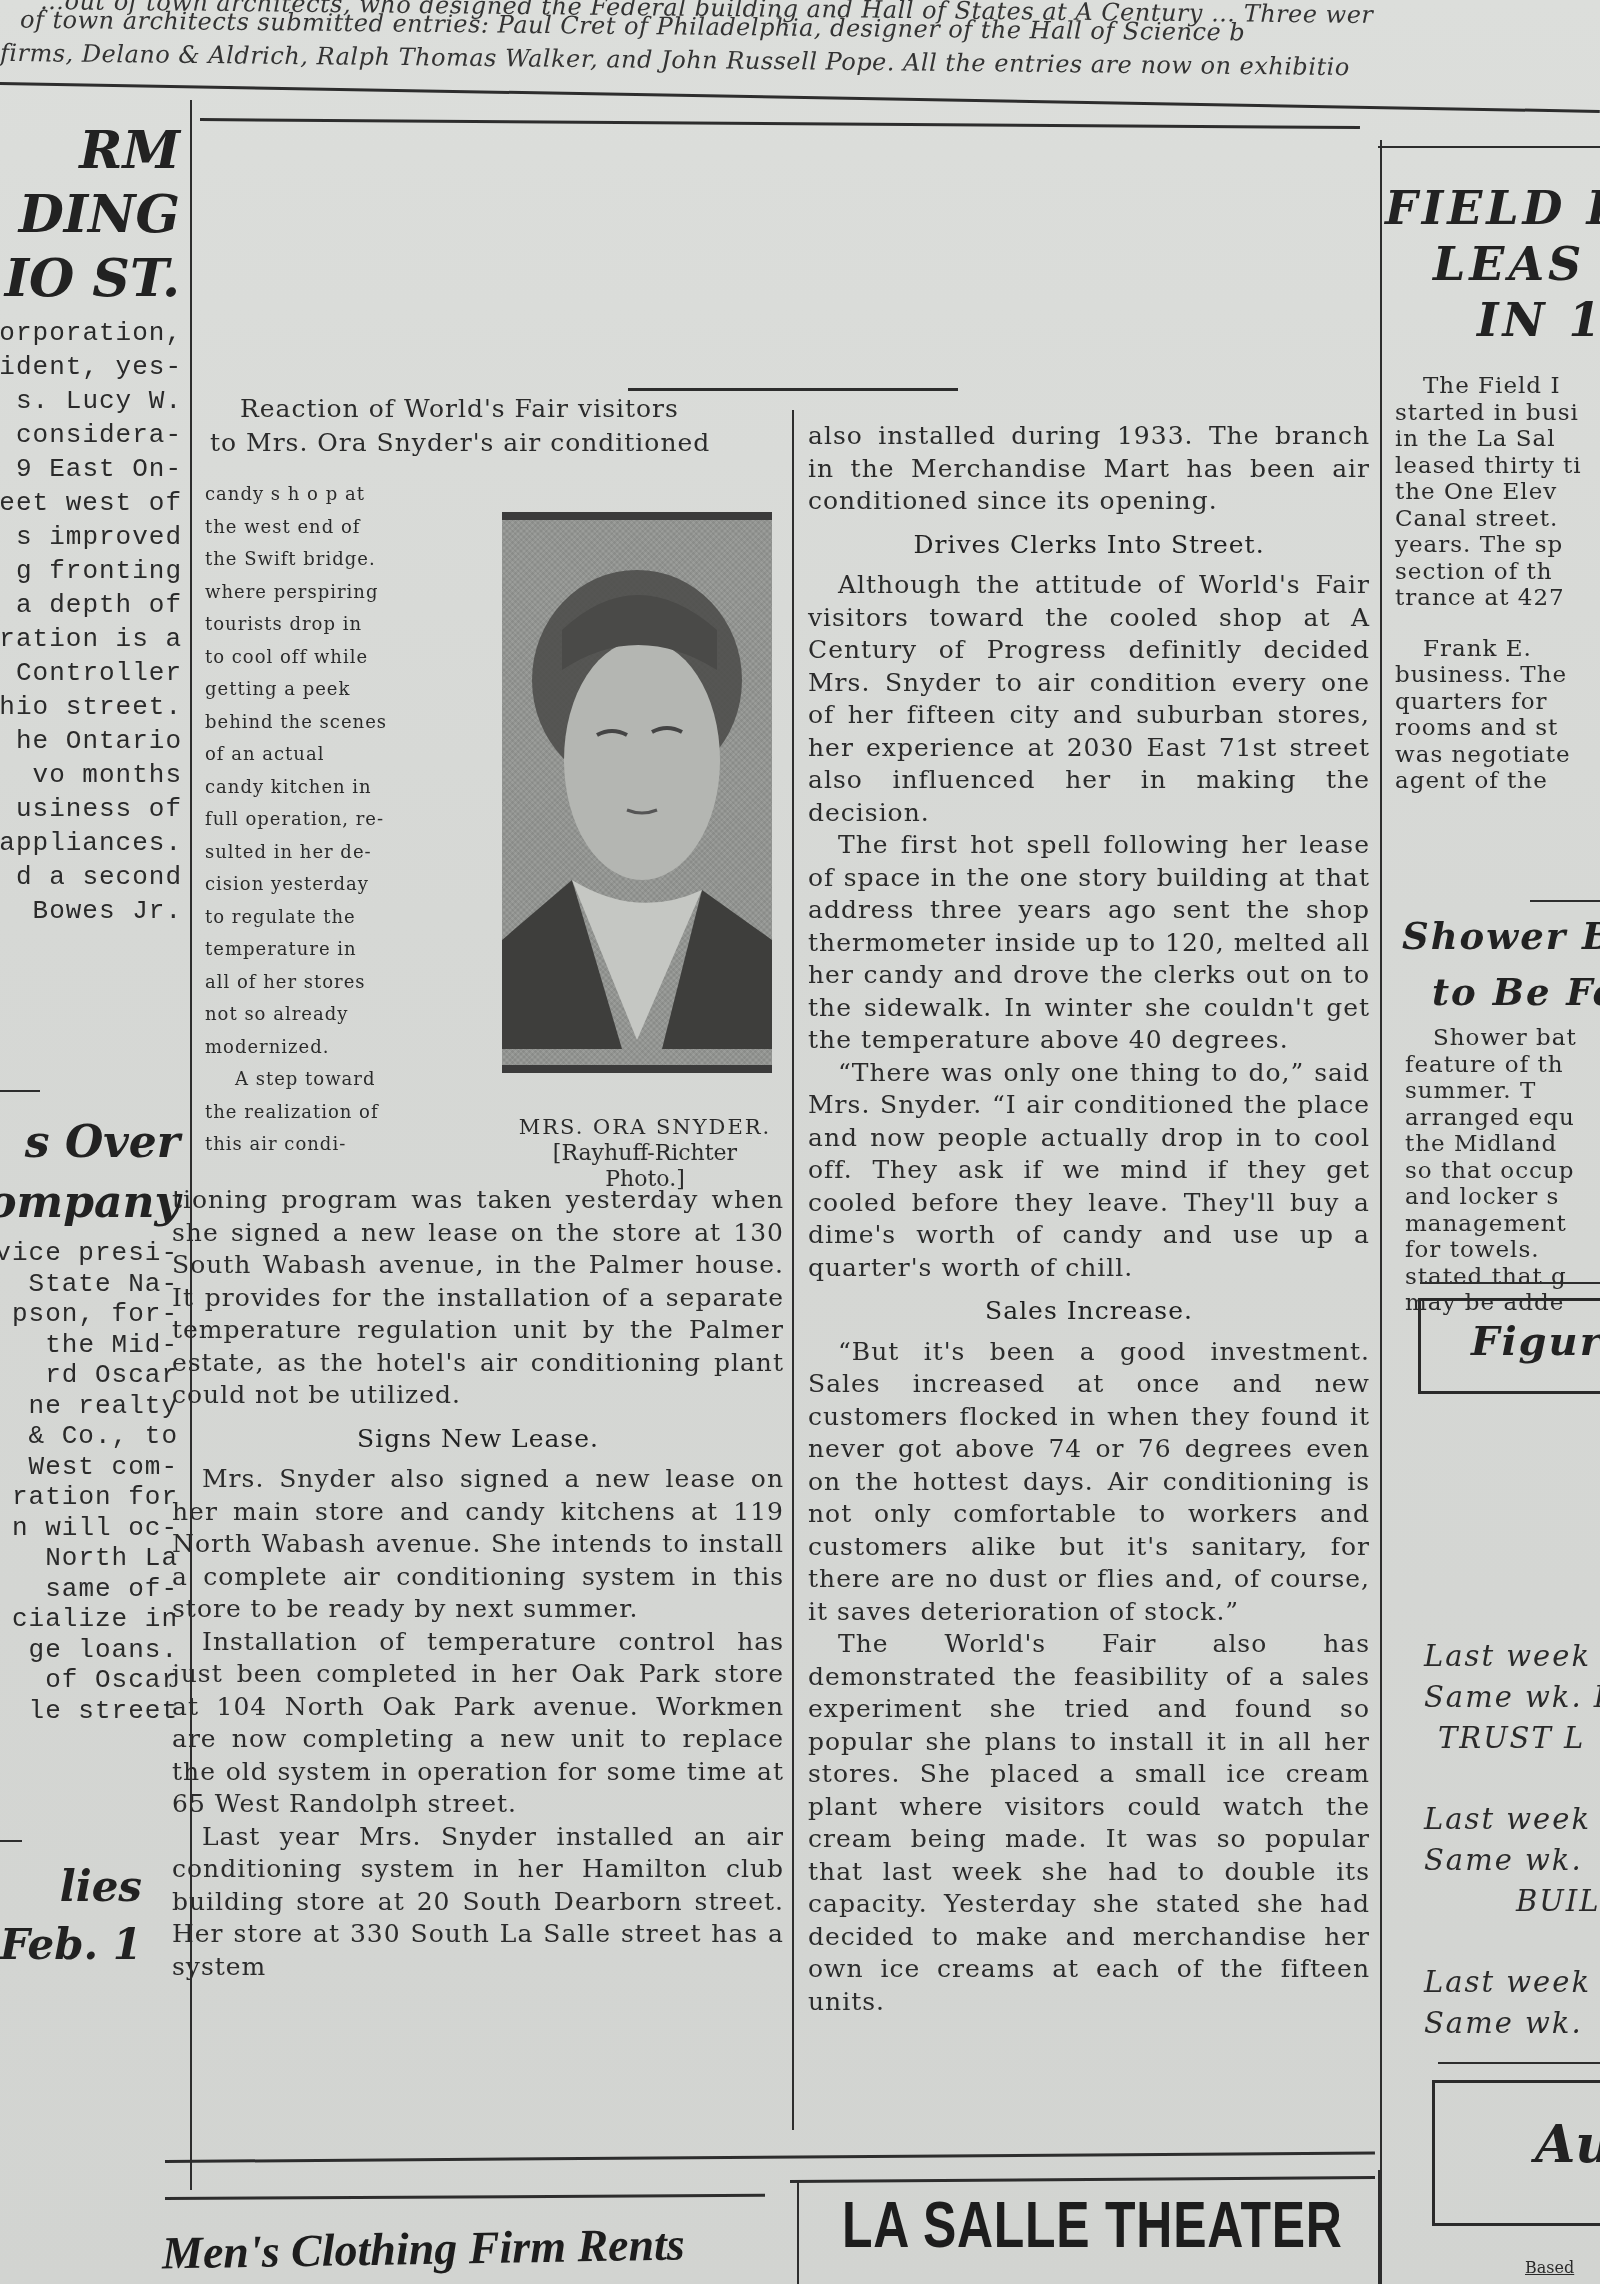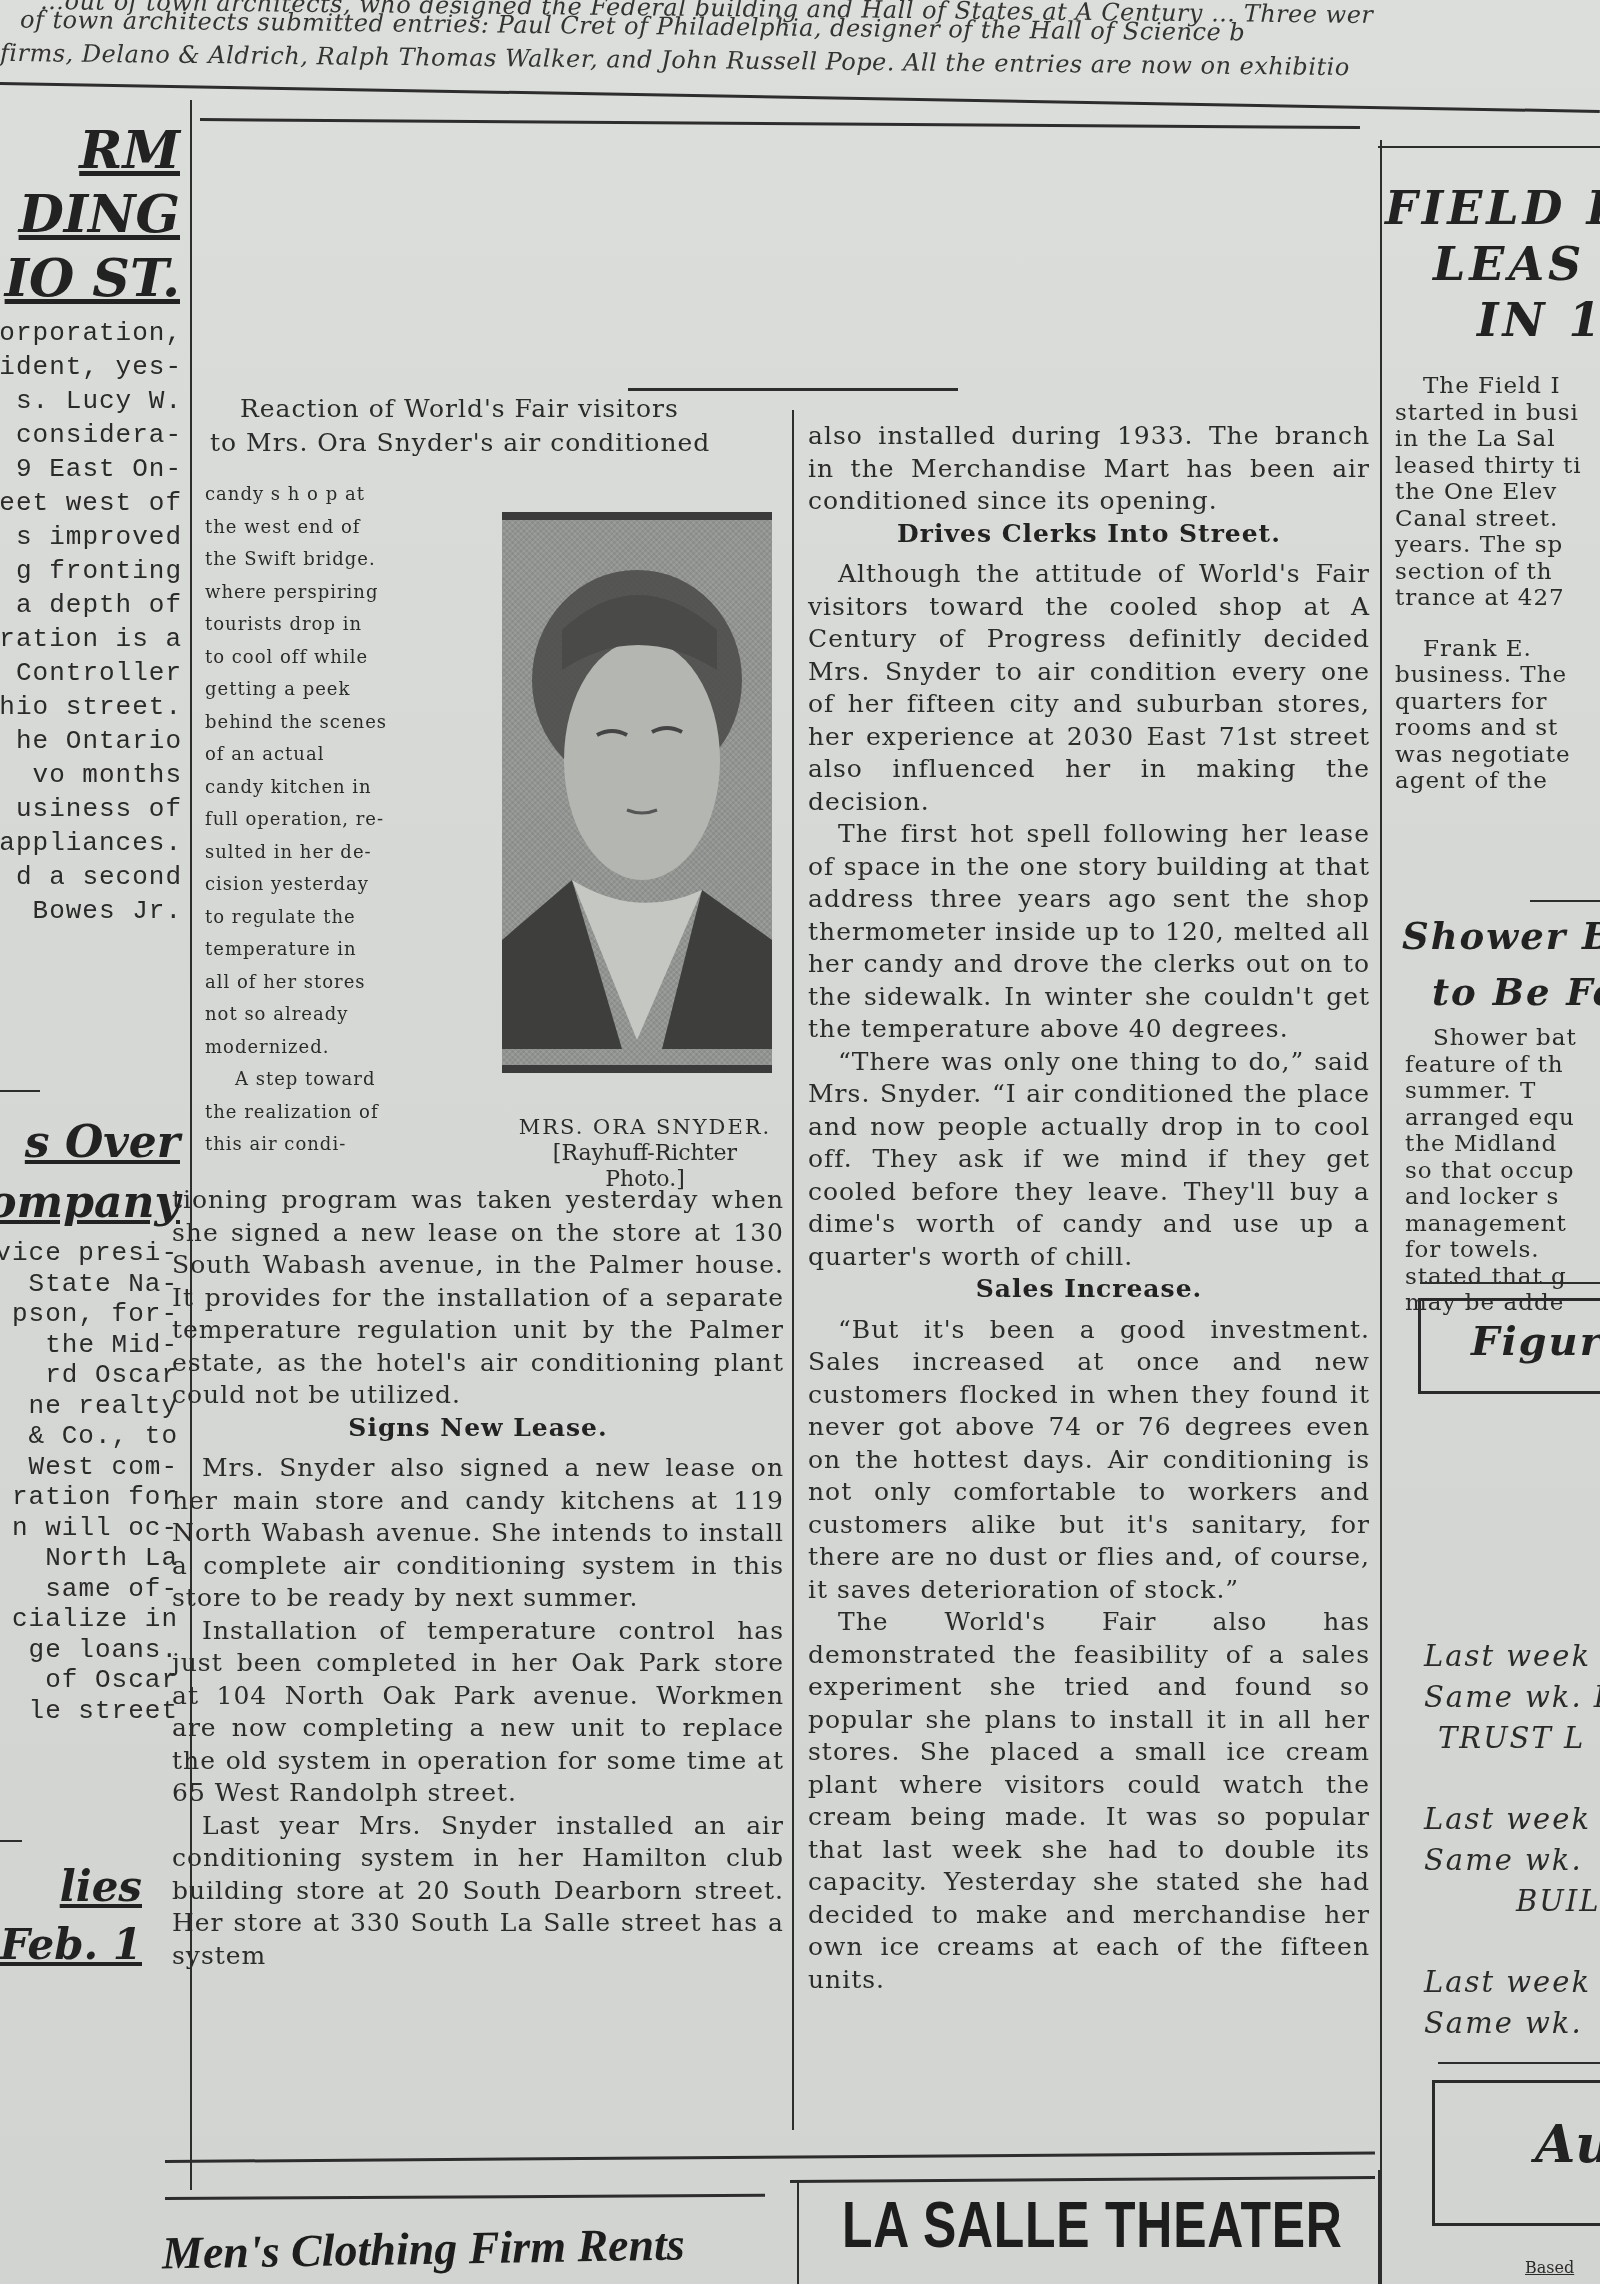--- a/index.html
+++ b/index.html
@@ -15,28 +15,28 @@
   }
   .abs { position:absolute; }
   .rule { position:absolute; background:#2d2d2d; }
   .topline {
     position:absolute; left:0; font-family:"DejaVu Serif", serif; font-style:italic;
     font-size:24px; white-space:nowrap; color:#333; letter-spacing:0.5px;
   }
   .col { position:absolute; font-size:25px; line-height:32.5px; text-align:justify; color:#2b2b2b; }
   .col p { margin:0; text-indent:1.2em; }
   .col p.noindent { text-indent:0; }
-  .subhead { text-align:center; font-weight:bold; font-size:25px; margin:0 0 8px 0; color:#222; }
+  .subhead { text-align:center; font-weight:normal; font-size:25px; margin:11px 0 8px 0; color:#222; }
   .headline {
     position:absolute; left:200px; top:132px; width:1180px;
     font-family:"Liberation Serif", serif; font-style:italic;
     font-size:86px; line-height:94px; text-align:center; color:#1d1d1d;
     letter-spacing:1px;
   }
-  .left-head { font-family:"DejaVu Serif", serif; font-weight:bold; font-style:italic; color:#222;text-decoration:underline; }
+  .left-head { font-family:"DejaVu Serif", serif; font-weight:bold; font-style:italic; color:#222; }
   .right-head { font-family:"DejaVu Serif", serif; font-weight:bold; font-style:italic; color:#222; }
   .photo {
     position:absolute; left:502px; top:512px; width:270px; height:545px;
     background:
       repeating-linear-gradient(45deg, rgba(0,0,0,0.06) 0 2px, transparent 2px 4px),
       repeating-linear-gradient(-45deg, rgba(0,0,0,0.06) 0 2px, transparent 2px 4px),
       #9b9d9a;
     border-top:8px solid #3b3b3b; border-bottom:8px solid #3b3b3b;
   }
   .caption { position:absolute; left:495px; top:1114px; width:300px; text-align:center; font-size:22px; line-height:26px; }

